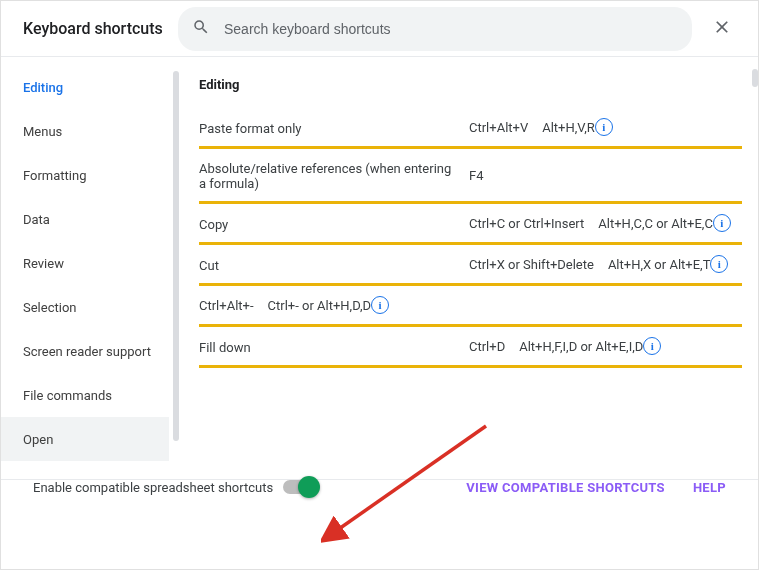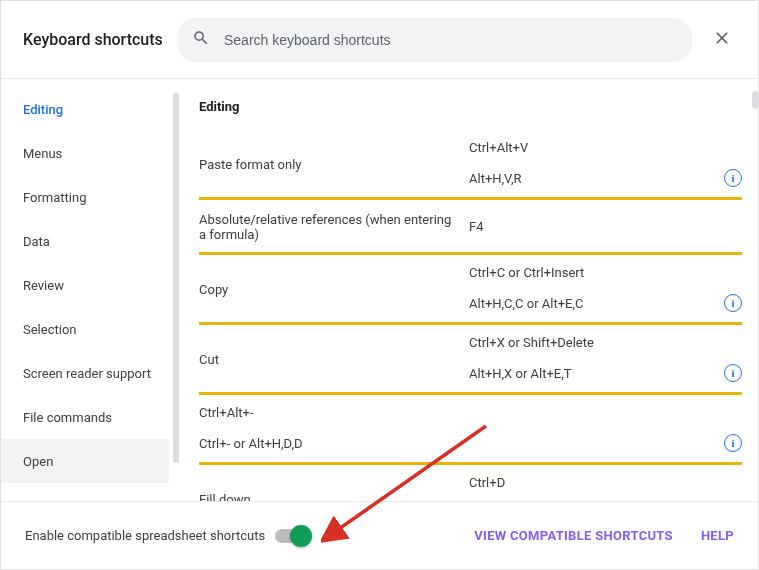--- a/index.html
+++ b/index.html
@@ -10,21 +10,21 @@
       height: 570px;
       overflow: hidden;
       position: relative;
       border: 1px solid #e0e0e0;
       font-size: 13px;
       color: #3c4043;
     }
     .header {
       display: flex;
       align-items: center;
-      height: 78px;
+      height: 56px;
       padding: 0 16px 0 22px;
       border-bottom: 1px solid #e8eaed;
     }
     .header-title {
       font-size: 16px;
       font-weight: 500;
       color: #202124;
       width: 155px;
       flex-shrink: 0;
     }
@@ -119,21 +119,21 @@
     }
     .row-label {
       width: 270px;
       flex-shrink: 0;
       padding-right: 16px;
       padding-top: 2px;
     }
     .row-keys {
       flex: 1;
       display: flex;
-      flex-direction: column;
+      flex-direction: row;
       gap: 14px;
     }
     .key-line {
       display: flex;
       align-items: center;
       justify-content: space-between;
     }
     .info-icon {
       width: 18px;
       height: 18px;
@@ -145,22 +145,22 @@
       justify-content: center;
       font-size: 11px;
       font-weight: 600;
       font-family: serif;
       cursor: pointer;
     }
     .footer {
       height: 68px;
       border-top: 1px solid #e8eaed;
       display: flex;
-      align-items: center;
-      padding: 0 24px;
+      align-items: flex-start;
+      padding: 0 32px;
     }
     .toggle-label {
       font-size: 13px;
       color: #3c4043;
       margin-right: 10px;
     }
     .toggle {
       position: relative;
       width: 34px;
       height: 14px;

